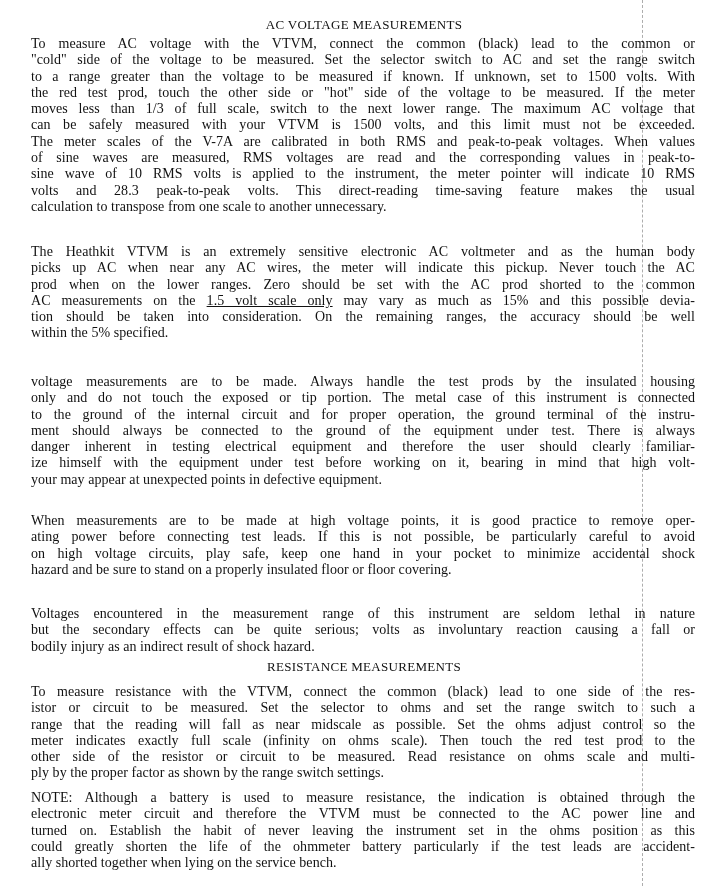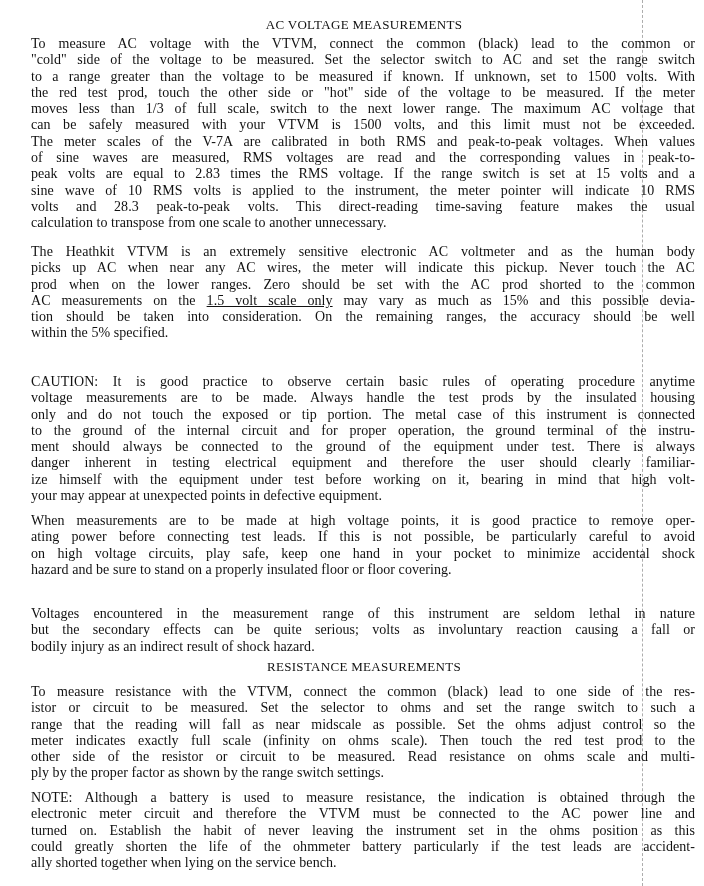--- a/index.html
+++ b/index.html
@@ -27,37 +27,35 @@
 
   <div class="para" style="top:36px;">
     <span class="line">To measure AC voltage with the VTVM, connect the common (black) lead to the common or</span>
     <span class="line">"cold" side of the voltage to be measured. Set the selector switch to AC and set the range switch</span>
     <span class="line">to a range greater than the voltage to be measured if known. If unknown, set to 1500 volts. With</span>
     <span class="line">the red test prod, touch the other side or "hot" side of the voltage to be measured. If the meter</span>
     <span class="line">moves less than 1/3 of full scale, switch to the next lower range. The maximum AC voltage that</span>
     <span class="line">can be safely measured with your VTVM is 1500 volts, and this limit must not be exceeded.</span>
     <span class="line">The meter scales of the V-7A are calibrated in both RMS and peak-to-peak voltages. When values</span>
     <span class="line">of sine waves are measured, RMS voltages are read and the corresponding values in peak-to-</span>
-    <span class="line">peak volts are equal to 2.83 times the RMS voltage. If the range switch is set at 15 volts and a</span>
     <span class="line">sine wave of 10 RMS volts is applied to the instrument, the meter pointer will indicate 10 RMS</span>
     <span class="line">volts and 28.3 peak-to-peak volts. This direct-reading time-saving feature makes the usual</span>
     <span class="line last">calculation to transpose from one scale to another unnecessary.</span>
   </div>
 
   <div class="para" style="top:244px;">
     <span class="line">The Heathkit VTVM is an extremely sensitive electronic AC voltmeter and as the human body</span>
     <span class="line">picks up AC when near any AC wires, the meter will indicate this pickup. Never touch the AC</span>
     <span class="line">prod when on the lower ranges. Zero should be set with the AC prod shorted to the common</span>
     <span class="line" id="underline-line">AC measurements on the <span class="u">1.5 volt scale only</span> may vary as much as 15% and this possible devia-</span>
     <span class="line">tion should be taken into consideration. On the remaining ranges, the accuracy should be well</span>
     <span class="line last">within the 5% specified.</span>
   </div>
 
   <div class="para" style="top:374px;">
-    <span class="line">CAUTION: It is good practice to observe certain basic rules of operating procedure anytime</span>
     <span class="line">voltage measurements are to be made. Always handle the test prods by the insulated housing</span>
     <span class="line">only and do not touch the exposed or tip portion. The metal case of this instrument is connected</span>
     <span class="line">to the ground of the internal circuit and for proper operation, the ground terminal of the instru-</span>
     <span class="line">ment should always be connected to the ground of the equipment under test. There is always</span>
     <span class="line">danger inherent in testing electrical equipment and therefore the user should clearly familiar-</span>
     <span class="line">ize himself with the equipment under test before working on it, bearing in mind that high volt-</span>
     <span class="line last">your may appear at unexpected points in defective equipment.</span>
   </div>
 
   <div class="para" style="top:513px;">

